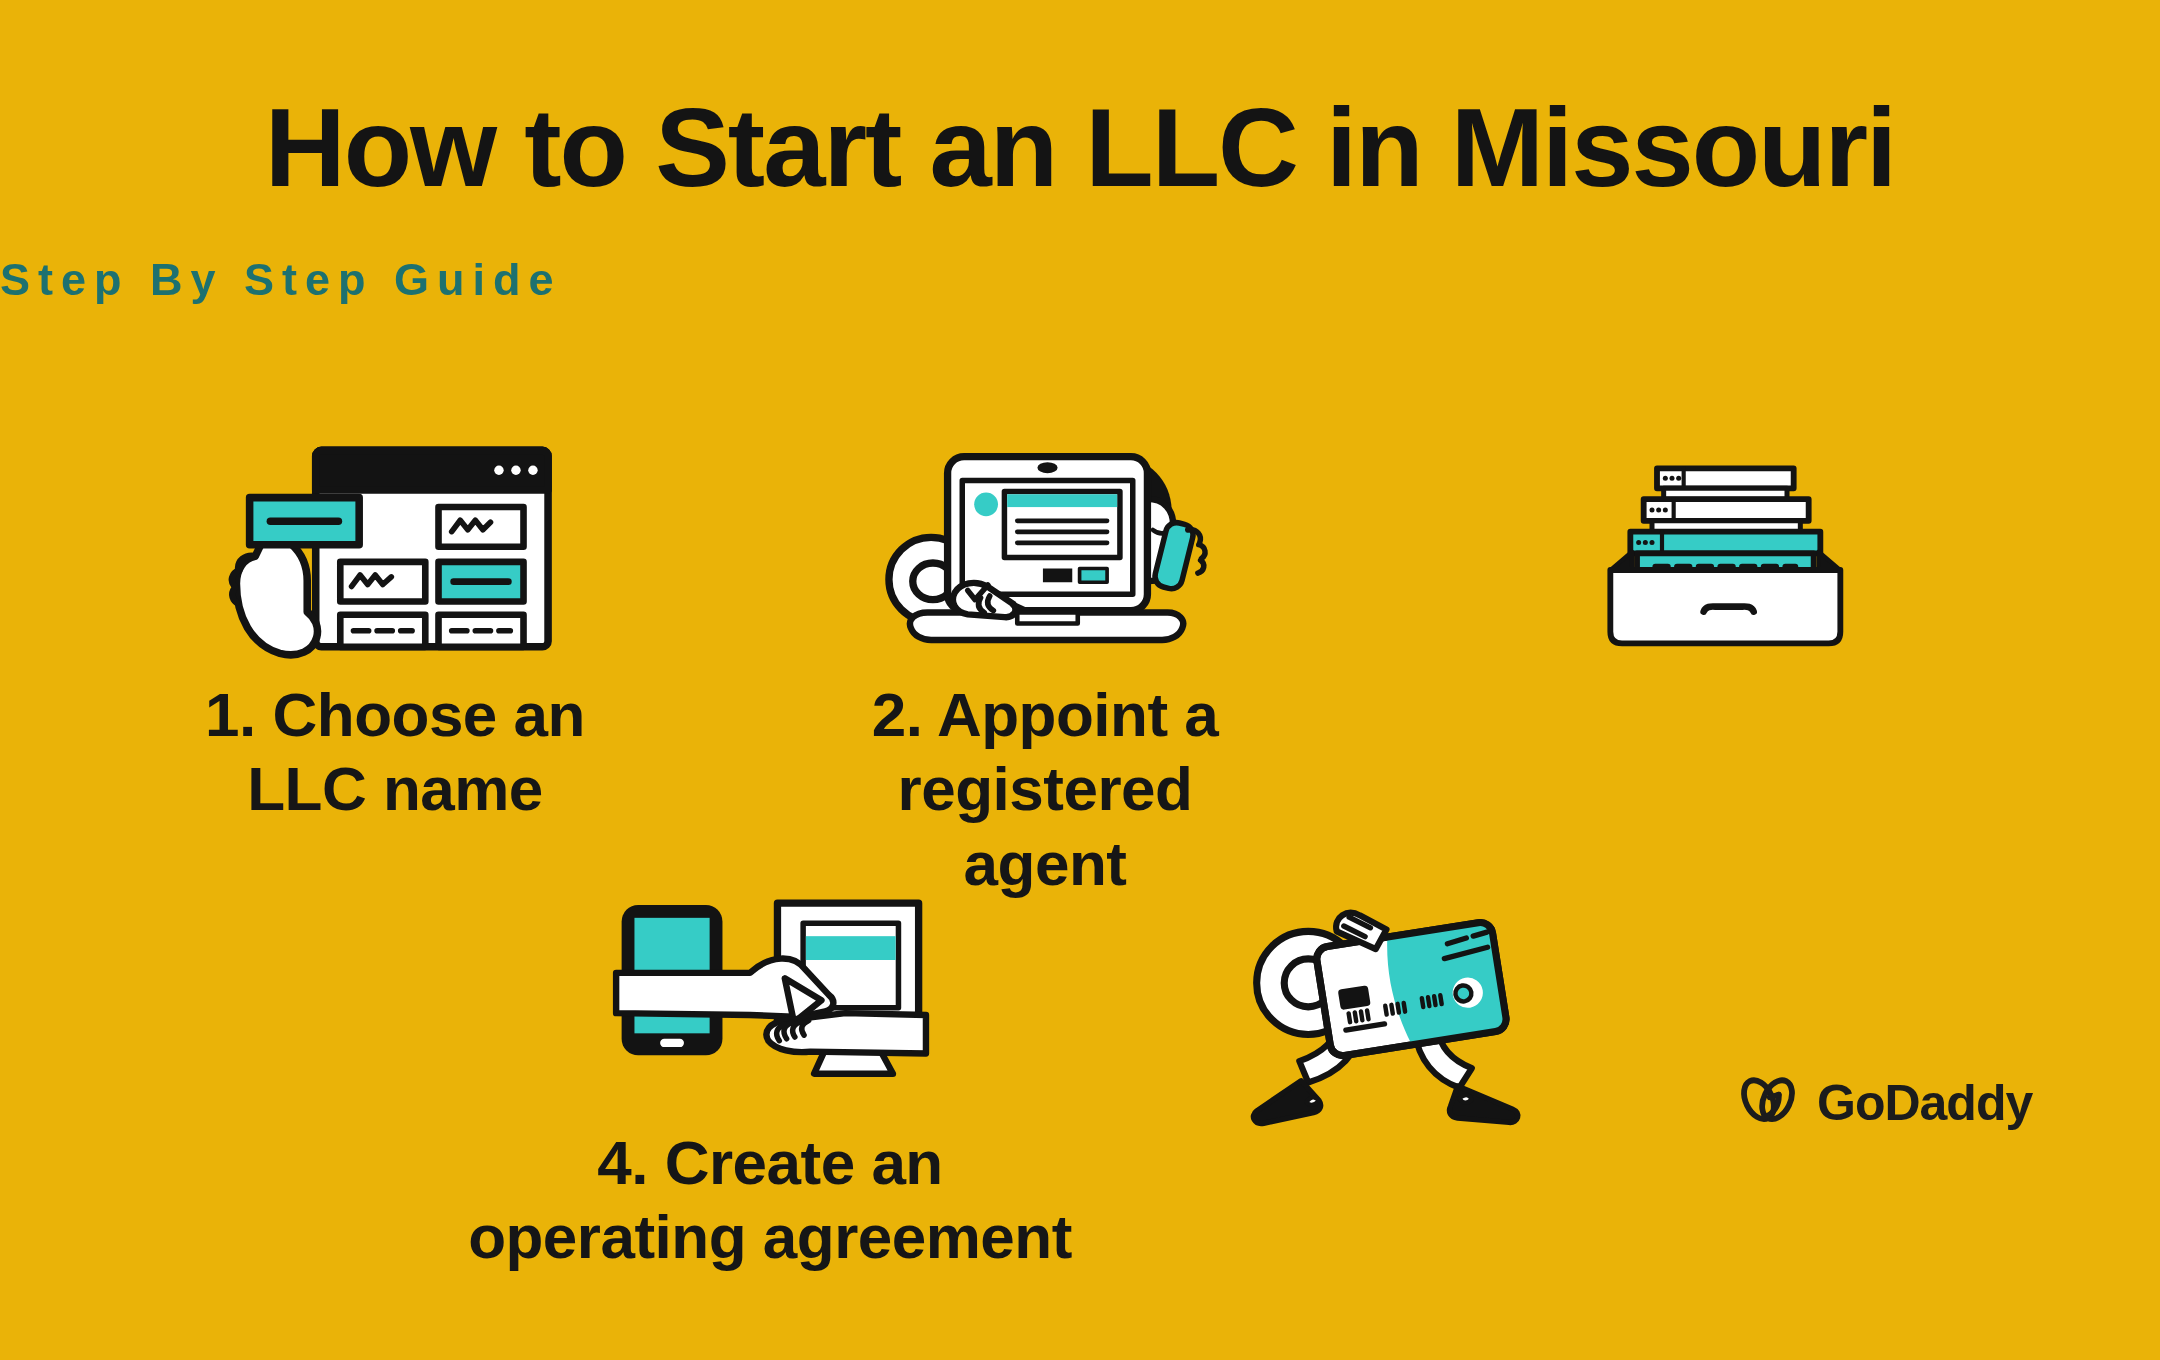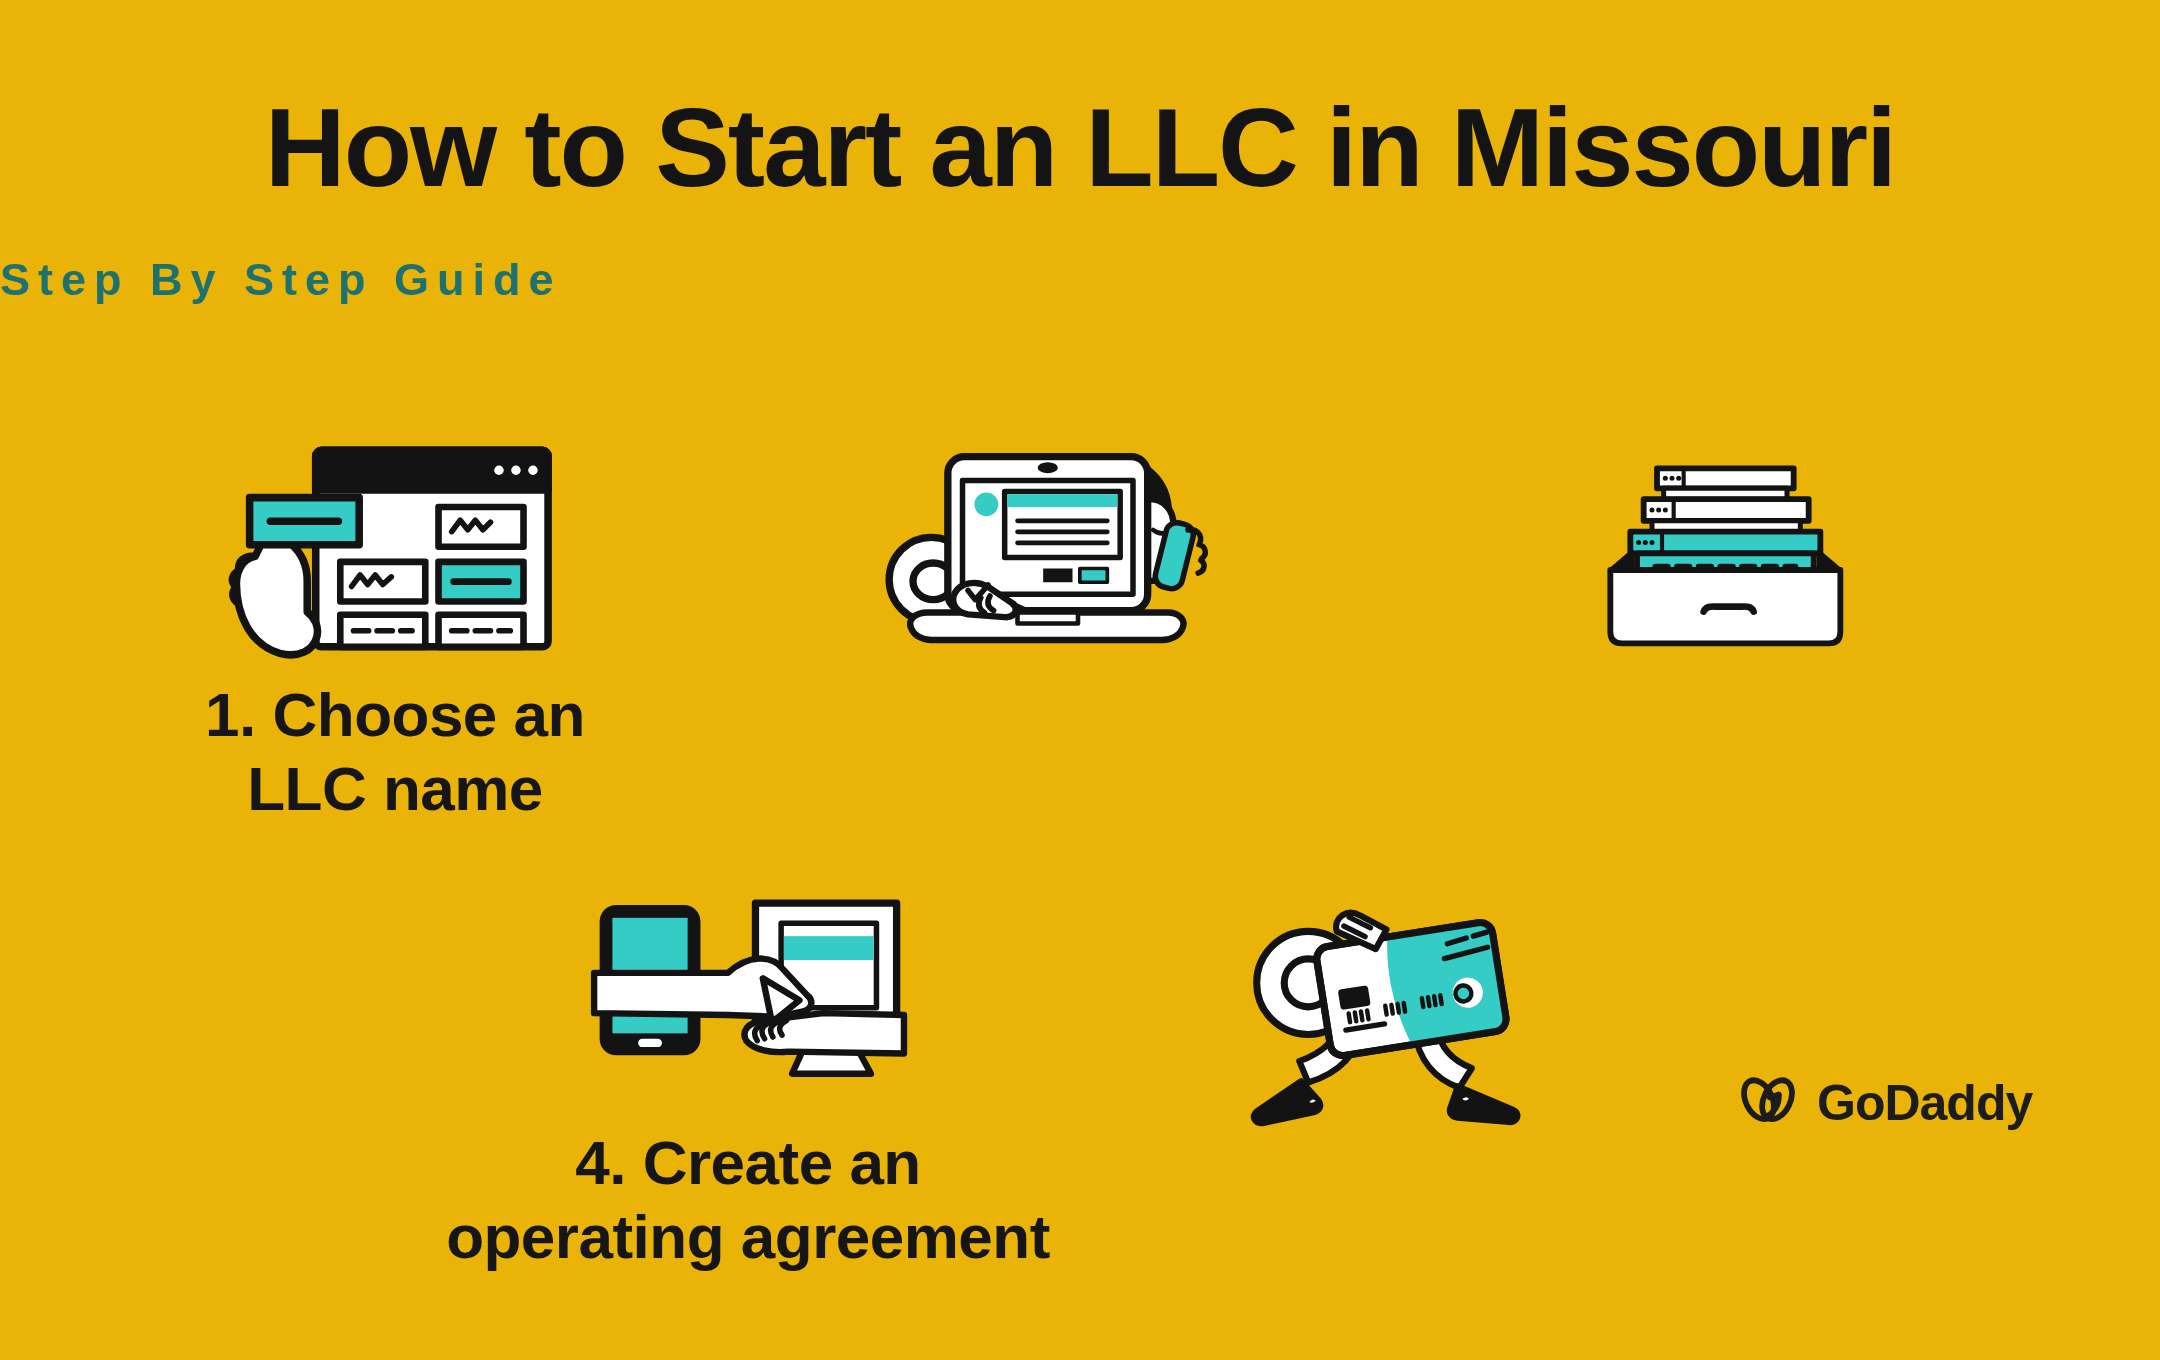--- a/index.html
+++ b/index.html
@@ -15,21 +15,21 @@
 
   .step{position:absolute;display:flex;flex-direction:column;align-items:center;
         transform:translateX(-50%);}
   .icon-wrap{display:flex;align-items:flex-end;justify-content:center;}
   .label{font-weight:700;font-size:62px;line-height:1.2;text-align:center;
          letter-spacing:-0.5px;white-space:pre-line;color:#161616;}
 
   .step-1{left:395px;top:432px;}  .step-1 .icon-wrap{height:232px;} .step-1 .label{margin-top:14px;}
   .step-2{left:1045px;top:430px;} .step-2 .icon-wrap{height:232px;} .step-2 .label{margin-top:16px;}
   .step-3{left:1727px;top:438px;} .step-3 .icon-wrap{height:222px;} .step-3 .label{margin-top:30px;}
-  .step-4{left:748px;top:876px;}  .step-4 .icon-wrap{height:238px;} .step-4 .label{margin-top:12px;}
+  .step-4{left:770px;top:876px;}  .step-4 .icon-wrap{height:238px;} .step-4 .label{margin-top:12px;}
   .step-5{left:1390px;top:868px;} .step-5 .icon-wrap{height:268px;} .step-5 .label{margin-top:14px;white-space:nowrap;}
 
   .brand{position:absolute;left:1735px;top:1070px;display:flex;align-items:center;gap:16px;}
   .brand-text{font-size:50px;font-weight:700;letter-spacing:-1px;color:#1C1C1C;}
 
   svg{display:block;}
 </style>
 </head>
 <body>
 
@@ -96,20 +96,23 @@
           <rect x="218" y="138" width="30" height="15" fill="#36CCC6" stroke-width="4"></rect>
           <path d="M52,186 h262 c12,0 20,8 16,17 c-3,8 -12,13 -22,13 H56 c-10,0 -19,-5 -22,-13 c-4,-9 4,-17 18,-17 z" stroke-width="7"></path>
           <path d="M118,158 c-14,-8 -30,-4 -36,6 c-6,11 1,22 14,24 l40,3 c10,1 15,-7 10,-14 z" stroke-width="7"></path>
           <path d="M96,162 l8,10 14,-16" fill="none" stroke-width="6"></path>
           <path d="M110,170 q-6,10 4,16 m6,-18 q-6,10 4,16" fill="none" stroke-width="6"></path>
           <path d="M146,178 l26,12" fill="none" stroke-width="7"></path>
           <rect x="150" y="186" width="66" height="12" stroke-width="5"></rect>
         </g>
       </svg>
     </div>
+    <div class="label">2. Appoint a
+registered
+agent</div>
   </section>
 
   <section class="step step-3">
     <div class="icon-wrap">
       <svg width="300" height="200" viewBox="0 0 360 240">
         <g stroke="#131313" stroke-width="7" fill="#fff" stroke-linejoin="round" stroke-linecap="round">
           <rect x="96" y="10" width="164" height="24"></rect>
           <line x1="128" y1="10" x2="128" y2="34" stroke-width="5"></line>
           <g fill="#131313" stroke="none">
               <circle cx="106" cy="22" r="3"></circle>

